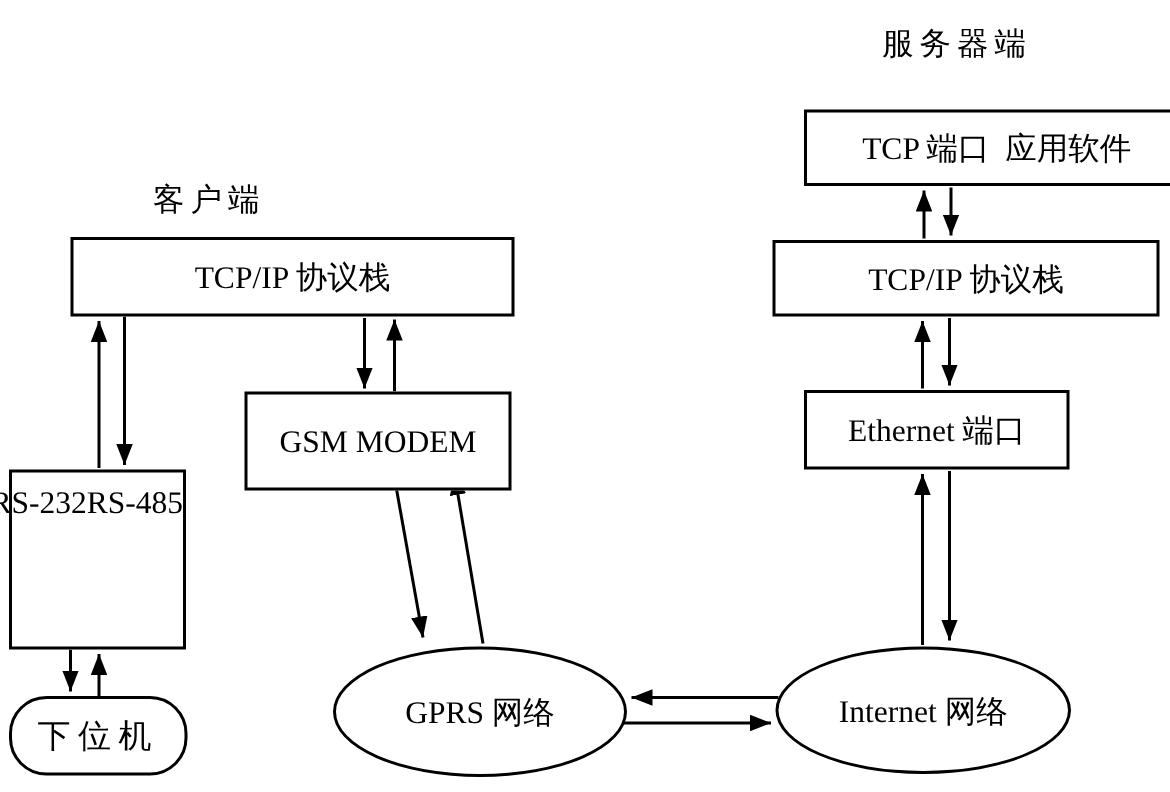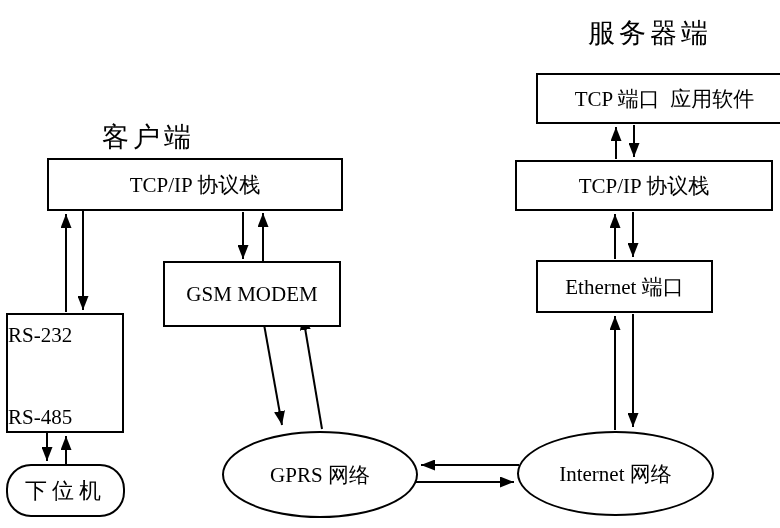--- a/index.html
+++ b/index.html
@@ -42,28 +42,28 @@
     border-radius: 50%;
     background: #ffffff;
     display: flex;
     align-items: center;
     justify-content: center;
     font-size: 21px;
     white-space: pre;
   }
   .region-label {
     position: absolute;
-    font-size: 27px;
+    font-size: 21px;
     letter-spacing: 4px;
     white-space: pre;
   }
   .serial-box {
-    flex-direction: column;
+    flex-direction: row;
     align-items: flex-start;
-    justify-content: space-between;
+    justify-content: flex-end;
     padding: 6px 0 0 0;
     line-height: 28px;
   }
   .lower-machine-box {
     font-size: 22px;
     letter-spacing: 5px;
   }
 </style>
 </head>
 <body>

